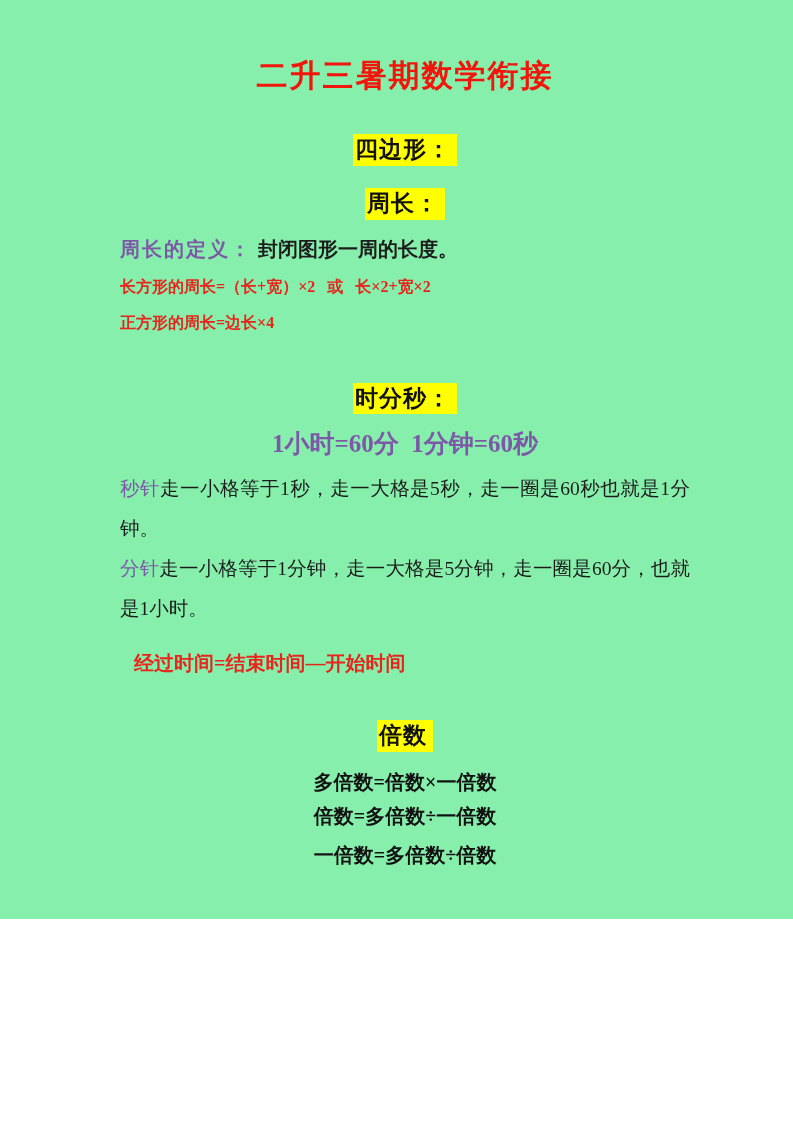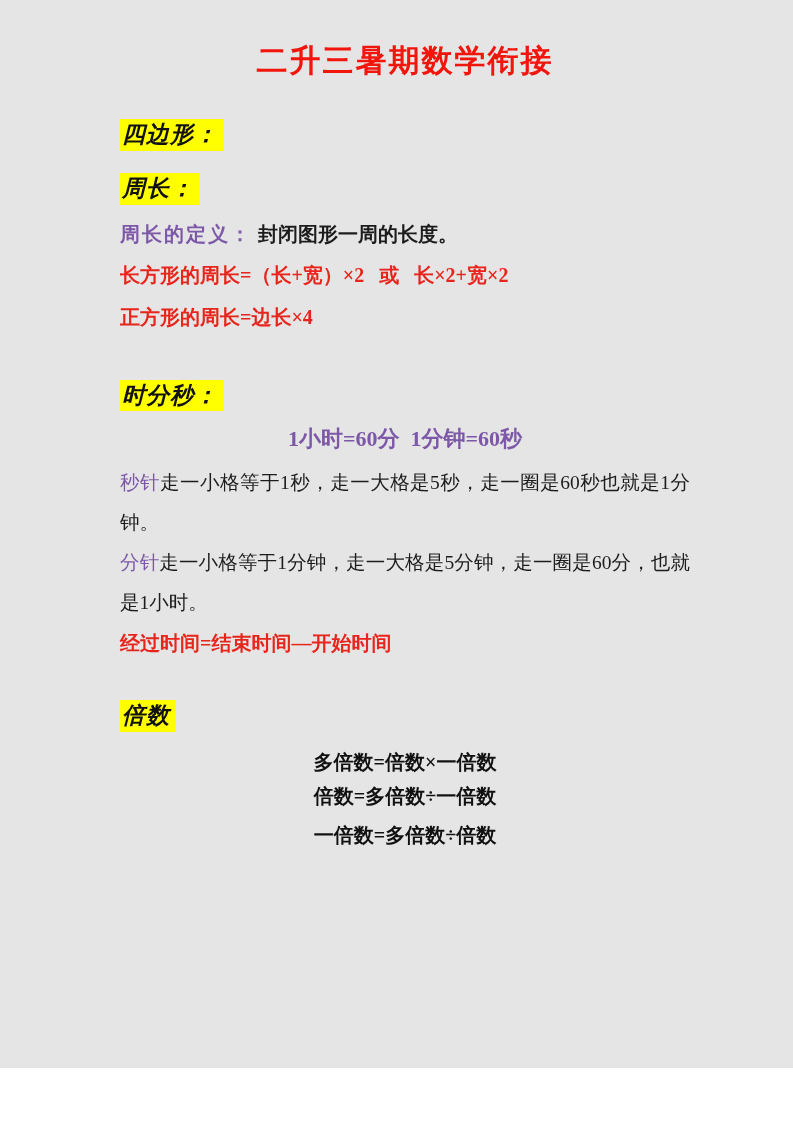--- a/index.html
+++ b/index.html
@@ -3,41 +3,41 @@
 <meta charset="utf-8">
 <style>
   html, body {
     margin: 0;
     padding: 0;
     background: #ffffff;
   }
   .page {
     position: relative;
     width: 793px;
-    height: 1068px;
+    height: 919px;
     margin: 0 auto;
-    background: #e5e5e5;
+    background: #86efac;
     box-sizing: border-box;
-    padding: 42px 103px 0 120px;
+    padding: 57px 103px 0 120px;
     font-family: "Liberation Serif", "DejaVu Serif", serif;
     color: #1c1c1c;
     overflow: hidden;
   }
   .doc-title {
     margin: 0;
     text-align: center;
     font-size: 31px;
     font-weight: bold;
     letter-spacing: 2px;
     color: #f2150c;
     line-height: 1.25;
   }
   .heading-row {
+    text-align: center;
     margin: 0;
-    font-style: italic;
   }
   .hl {
     display: inline-block;
     background: #ffff00;
     color: #111111;
     font-weight: bold;
     font-size: 23px;
     line-height: 1.3;
     padding: 1px 6px 1px 2px;
     letter-spacing: 1px;
@@ -54,49 +54,49 @@
   }
   .btext {
     color: #1c1c1c;
     font-weight: bold;
   }
   .gap-wide { margin-left: 34px; }
   .gap-small { margin-left: 6px; }
   .red-line {
     color: #e8251c;
     font-weight: bold;
-    font-size: 20px;
+    font-size: 16px;
     white-space: pre-wrap;
     margin: 0;
   }
   .conversion {
     text-align: center;
     color: #7d58a8;
     font-weight: bold;
-    font-size: 22px;
+    font-size: 25px;
     white-space: pre-wrap;
     margin: 0;
   }
   .clock-row {
     margin: 0;
     font-size: 19.5px;
     line-height: 40px;
     font-weight: normal;
     text-align: justify;
   }
   .clock-label {
     color: #7d58a8;
     font-weight: normal;
   }
   .clock-red {
     color: #e8251c;
     font-weight: bold;
     font-size: 20px;
     line-height: 40px;
-    margin: 0;
+    margin: 14px;
   }
   .center-formula {
     text-align: center;
     font-size: 20px;
     font-weight: bold;
     color: #111111;
     margin: 0;
   }
   
   .mt-heading1 { margin-top: 38px; }

